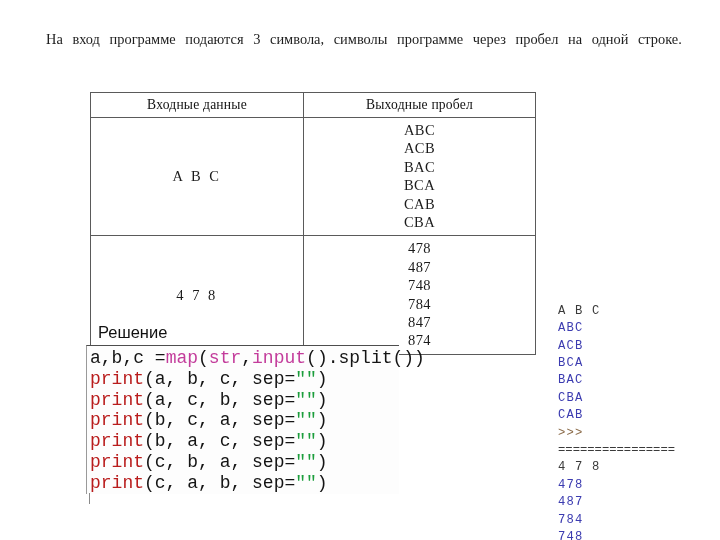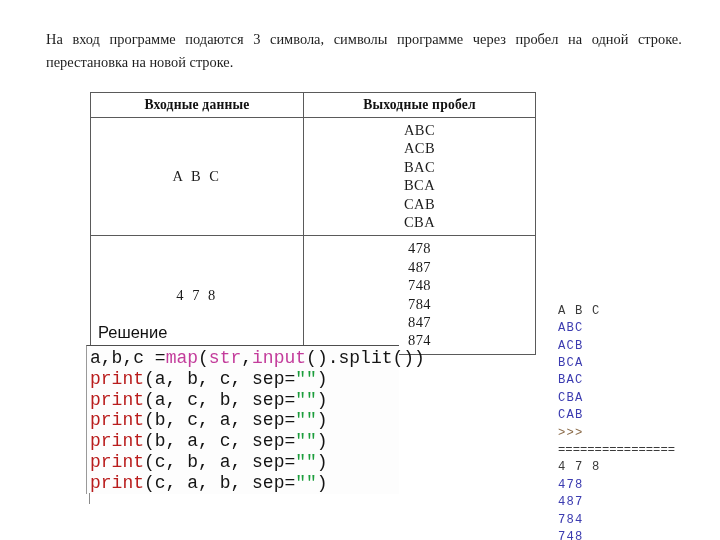--- a/index.html
+++ b/index.html
@@ -46,21 +46,21 @@
     table-layout: fixed;
     font-family: "Liberation Serif", serif;
   }
   #example-table td, #example-table th {
     border: 1px solid #5a5a5a;
     padding: 0;
     vertical-align: middle;
   }
   #example-table th {
     font-size: 13.6px;
-    font-weight: bold;
+    font-weight: normal;
     color: #111;
     height: 24px;
     letter-spacing: 0.2px;
   }
   #example-table .col-in { width: 213px; }
   #example-table .col-out { width: 232px; }
   .cell-input {
     text-align: center;
     font-size: 14.5px;
     color: #1b1b1b;
@@ -152,21 +152,20 @@
       <span>3</span>
       <span>символа,</span>
       <span>символы</span>
       <span>программе</span>
       <span>через</span>
       <span>пробел</span>
       <span>на</span>
       <span>одной</span>
       <span>строке.</span>
     </span>
-  <span class="line">перестановка на новой строке.</span>
 </div>
 
 <table id="example-table">
   <colgroup>
     <col class="col-in">
     <col class="col-out">
   </colgroup>
   <thead>
     <tr>
       <th>Входные данные</th>

